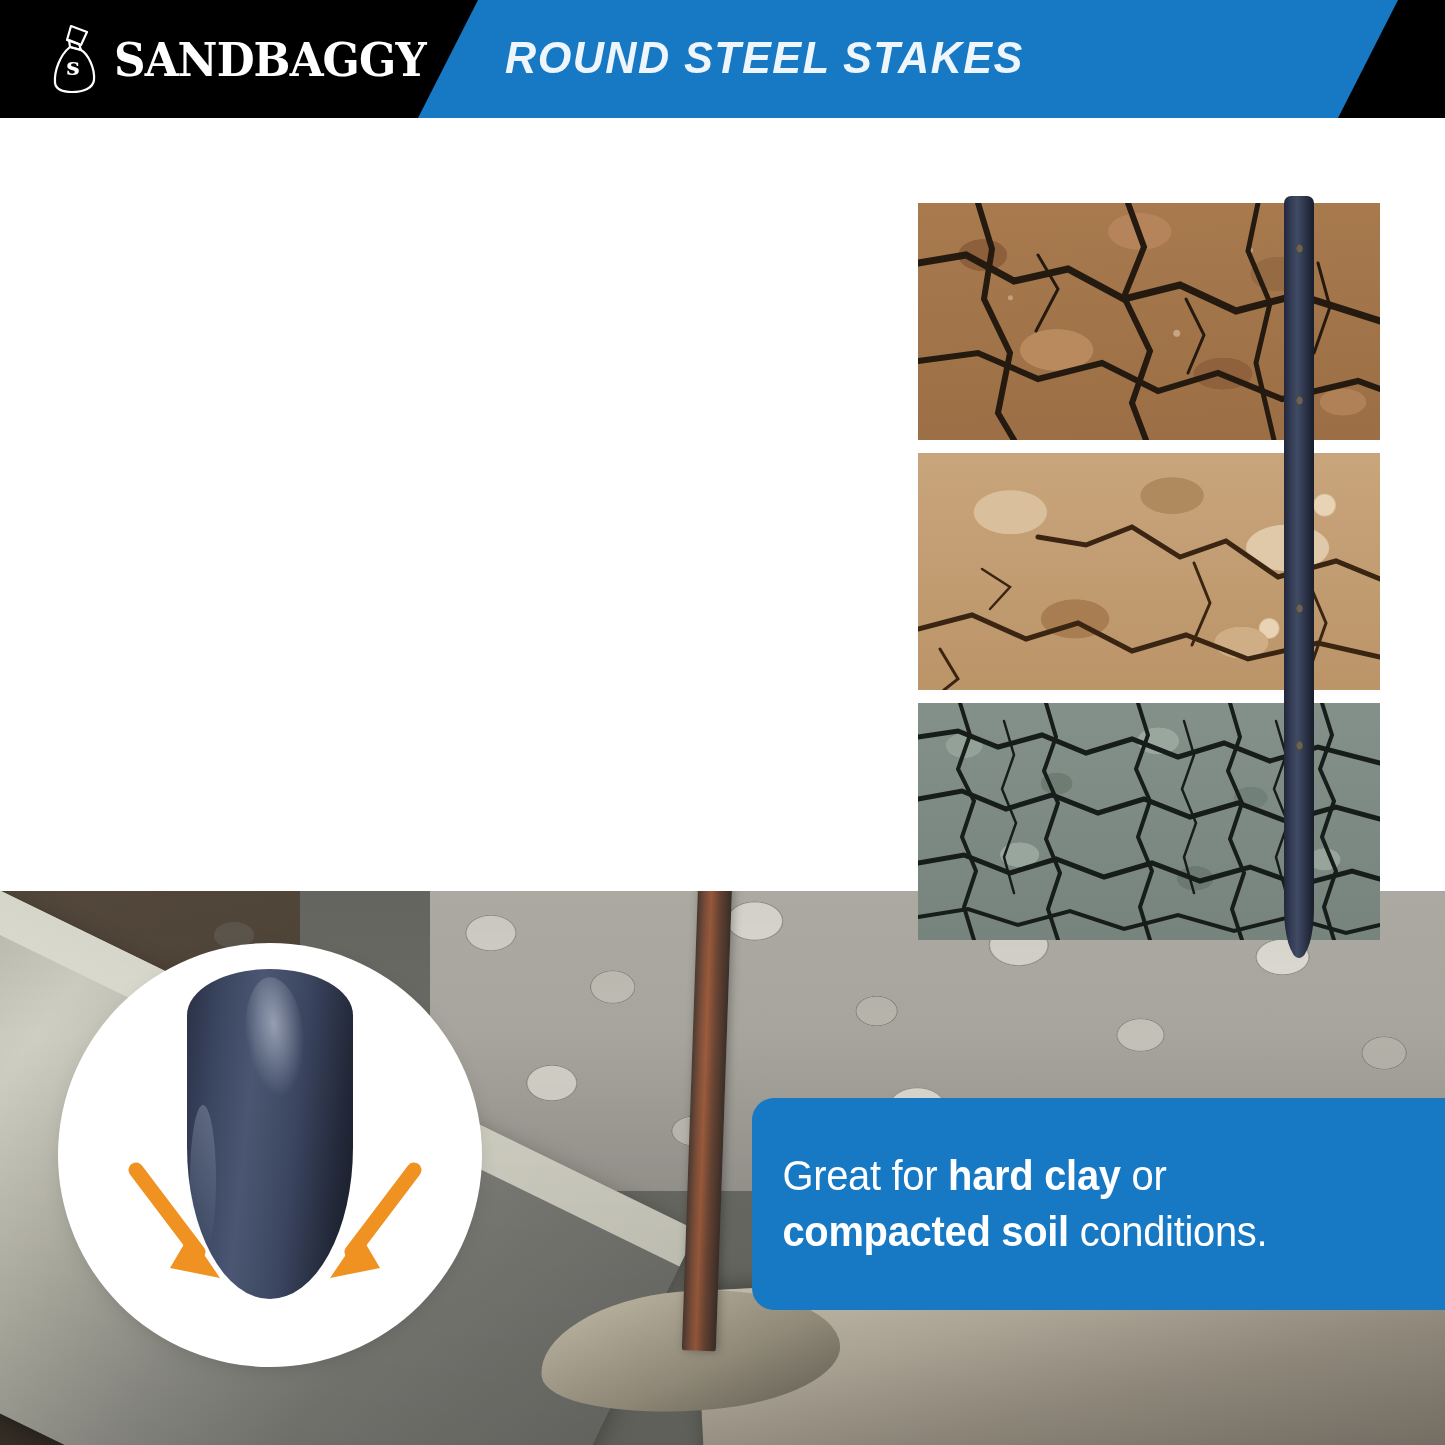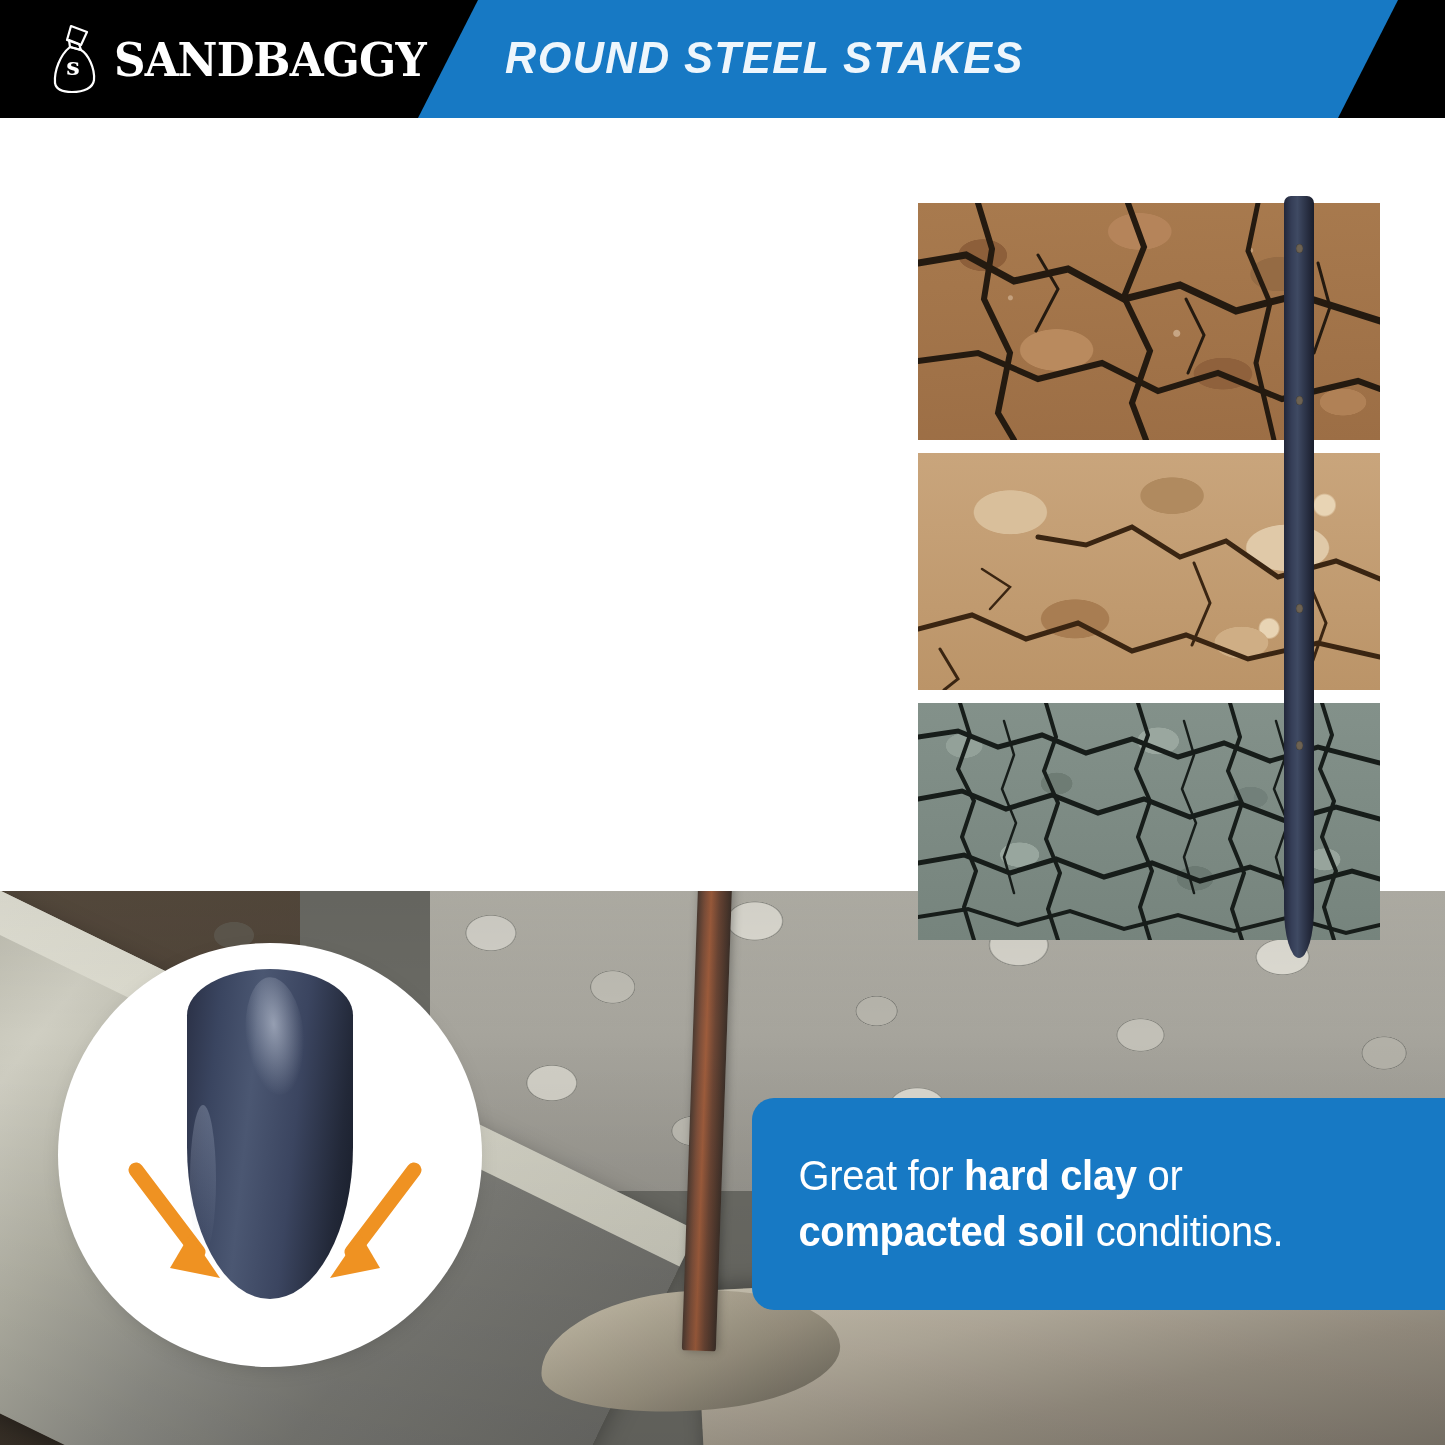--- a/index.html
+++ b/index.html
@@ -277,21 +277,21 @@
   .arrow-svg{position:absolute;}
   #arrow-left{left:56px;top:205px;}
   #arrow-right{left:244px;top:205px;}
 
   
   #callout{
     position:absolute;left:752px;top:1098px;width:693px;height:212px;
     background:#1779c4;
     border-radius:22px 0 0 22px;
     z-index:18;
-    display:flex;align-items:center;padding-left:16px;
+    display:flex;align-items:center;
   }
   #callout-text{
     color:#ffffff;
     font-family:"Liberation Sans", sans-serif;
     font-size:42px;
     font-weight:400;
     line-height:1.34;
     padding:0 34px 0 32px;
     letter-spacing:-0.3px;
     transform:scaleX(0.95);

